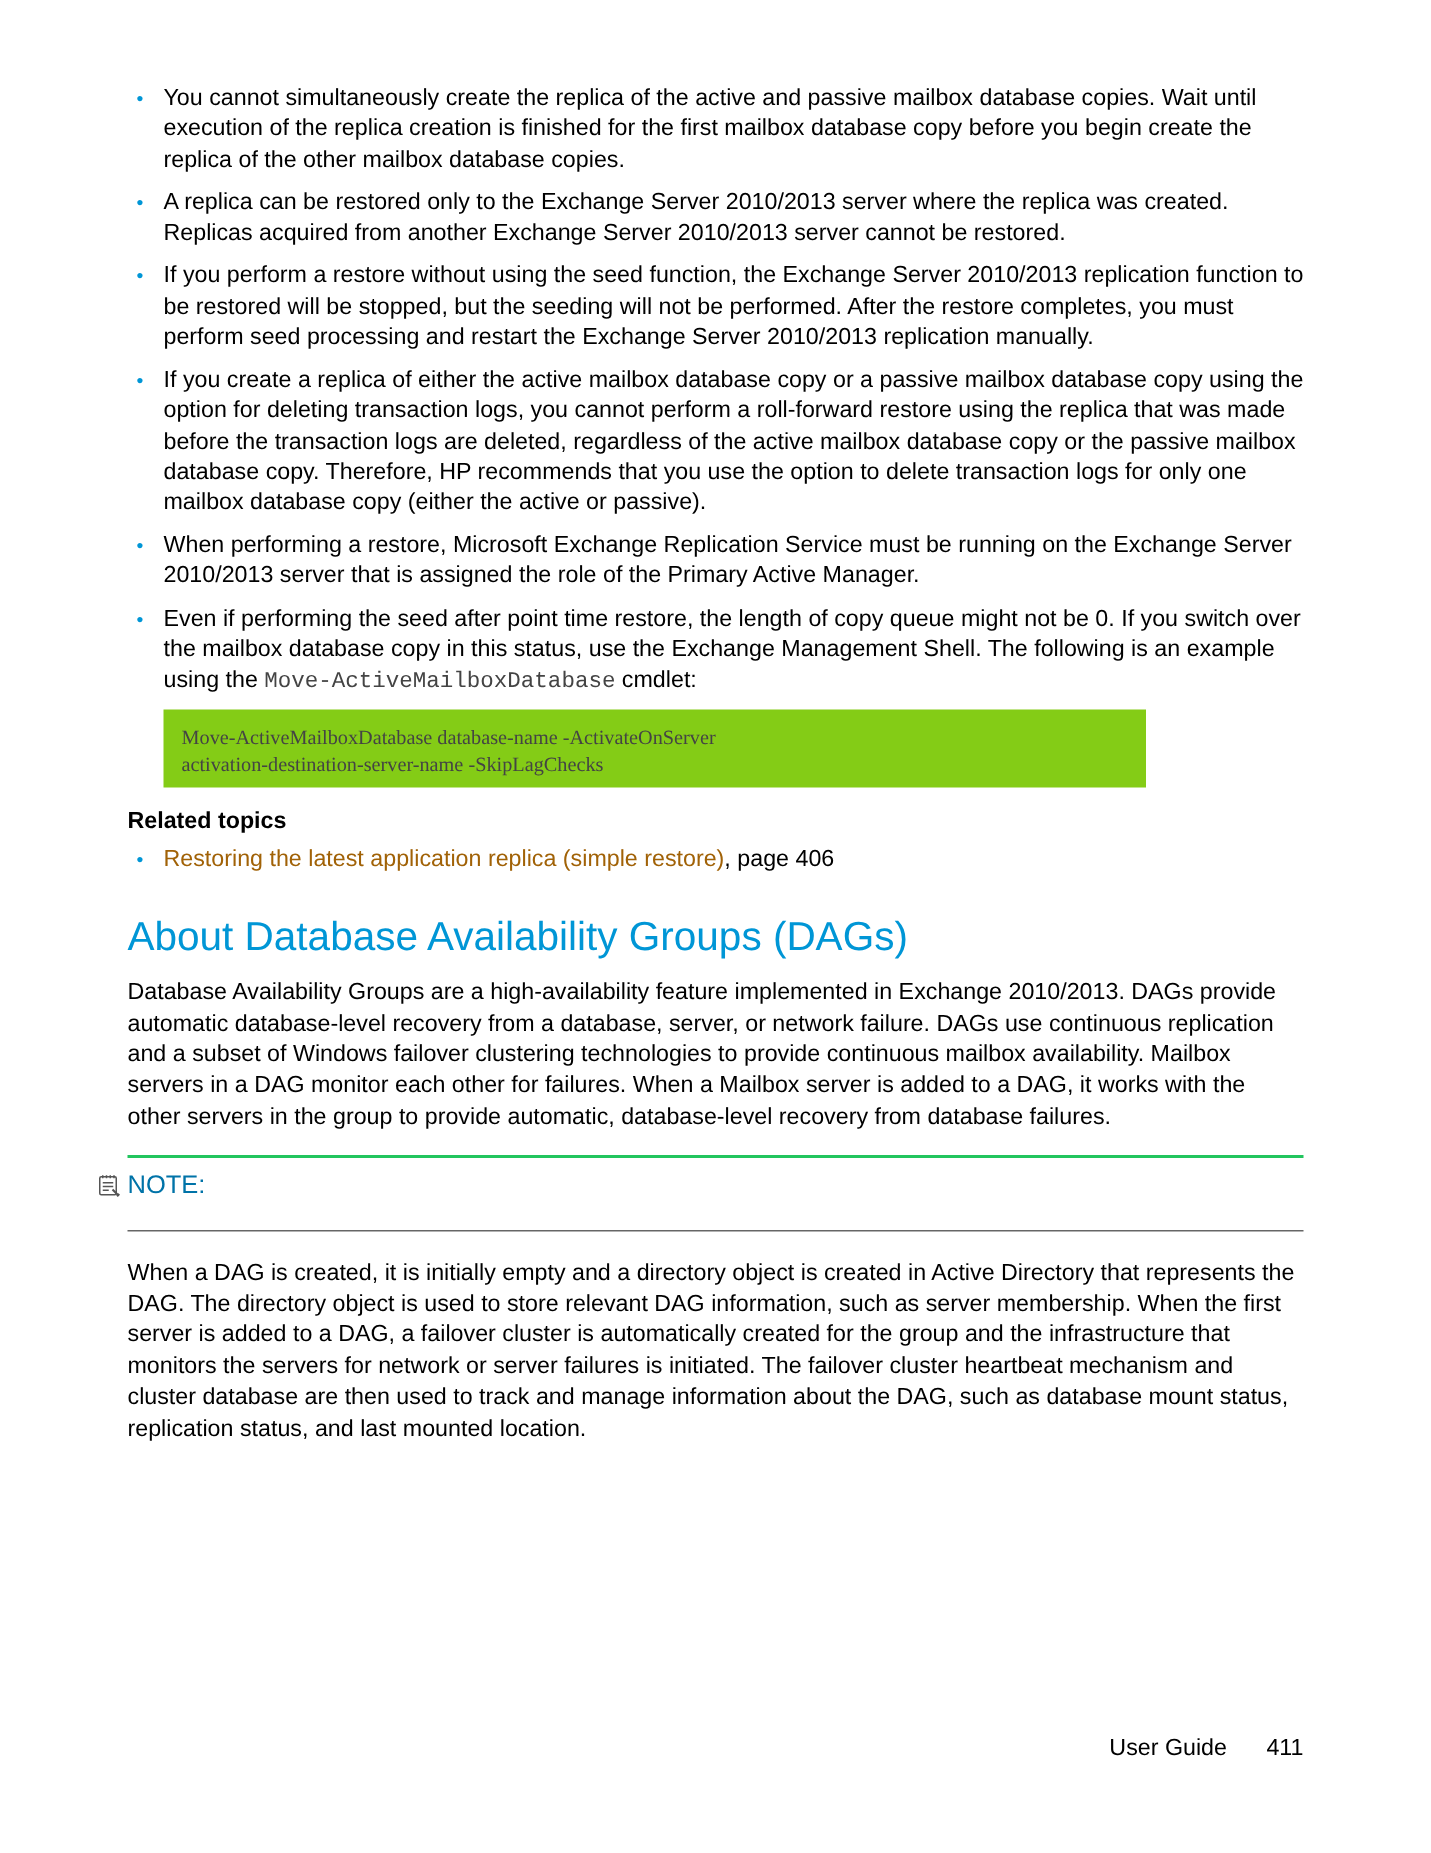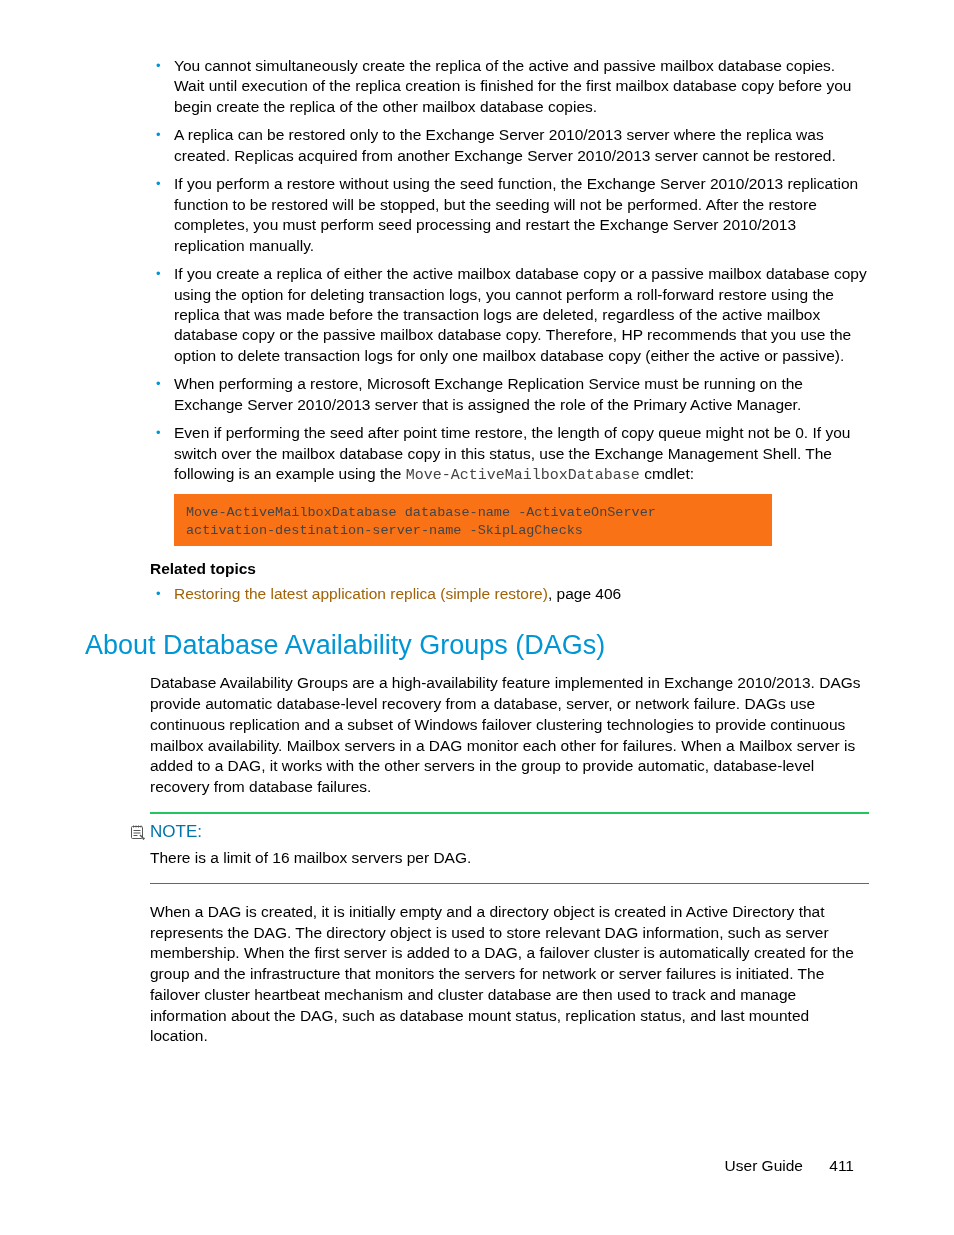--- a/index.html
+++ b/index.html
@@ -14,21 +14,20 @@
     font-weight: 300;
   }
   .page {
     position: relative;
     width: 954px;
     height: 1235px;
     box-sizing: border-box;
     padding: 56px 85px 60px 85px;
   }
   .indent-block {
-    margin-left: 65px;
   }
   ul.bullets {
     list-style: none;
     margin: 0;
     padding: 0;
   }
   ul.bullets > li {
     position: relative;
     padding-left: 24px;
     font-size: 15.5px;
@@ -45,28 +44,28 @@
     font-size: 13px;
     line-height: 1.6;
   }
   .code-inline {
     font-family: "Courier New", monospace;
     font-size: 15px;
     color: #444;
   }
   .code-block {
     margin: 6px 0 12px 24px;
-    background: #f97316;
+    background: #84cc16;
     padding: 10px 12px;
-    font-family: Liberation Mono, monospace;
+    font-family: Liberation Serif, serif;
     font-size: 13.5px;
     color: #444;
     white-space: pre;
     line-height: 1.35;
-    width: 598px;
+    width: 655px;
     box-sizing: border-box;
     height: 52px;
   }
   .topics-heading {
     font-size: 15.5px;
     font-weight: 600;
     margin: 14px 0 6px 0;
   }
   ul.bullets a {
     color: #a16207;
@@ -103,21 +102,21 @@
     font-weight: 300;
   }
   .note-body {
     font-size: 15.5px;
     line-height: 1.34;
     font-weight: 300;
   }
   .footer {
     position: absolute;
     bottom: 60px;
-    right: 100px;
+    right: 85px;
     font-size: 15.5px;
     font-weight: 300;
   }
   .footer .pgnum {
     margin-left: 22px;
   }
   .note-icon {
     width: 16px; height: 16px;
     display: inline-block;
   }
@@ -160,21 +159,20 @@
           <svg viewBox="0 0 16 16" width="16" height="16">
             <rect x="1.5" y="2.5" width="11" height="12" rx="1" ry="1" fill="none" stroke="#555" stroke-width="1"></rect>
             <path d="M3.5 1.5 v2 M6 1.5 v2 M8.5 1.5 v2 M11 1.5 v2" stroke="#555" stroke-width="1"></path>
             <path d="M3.5 6.5 h7 M3.5 9 h7 M3.5 11.5 h4" stroke="#555" stroke-width="1"></path>
             <path d="M10 11 l4 4" stroke="#555" stroke-width="1.4"></path>
             <path d="M13 15.5 l1.5 -1.5" stroke="#555" stroke-width="1.4"></path>
           </svg>
         </span>
         <span class="note-label">NOTE:</span>
       </div>
-      <div class="note-body">There is a limit of 16 mailbox servers per DAG.</div>
     </div>
 
     <p class="body">When a DAG is created, it is initially empty and a directory object is created in Active Directory that represents the DAG. The directory object is used to store relevant DAG information, such as server membership. When the first server is added to a DAG, a failover cluster is automatically created for the group and the infrastructure that monitors the servers for network or server failures is initiated. The failover cluster heartbeat mechanism and cluster database are then used to track and manage information about the DAG, such as database mount status, replication status, and last mounted location.</p>
   </div>
 
   <div class="footer">
     <span>User Guide</span>
     <span class="pgnum">411</span>
   </div>
 

